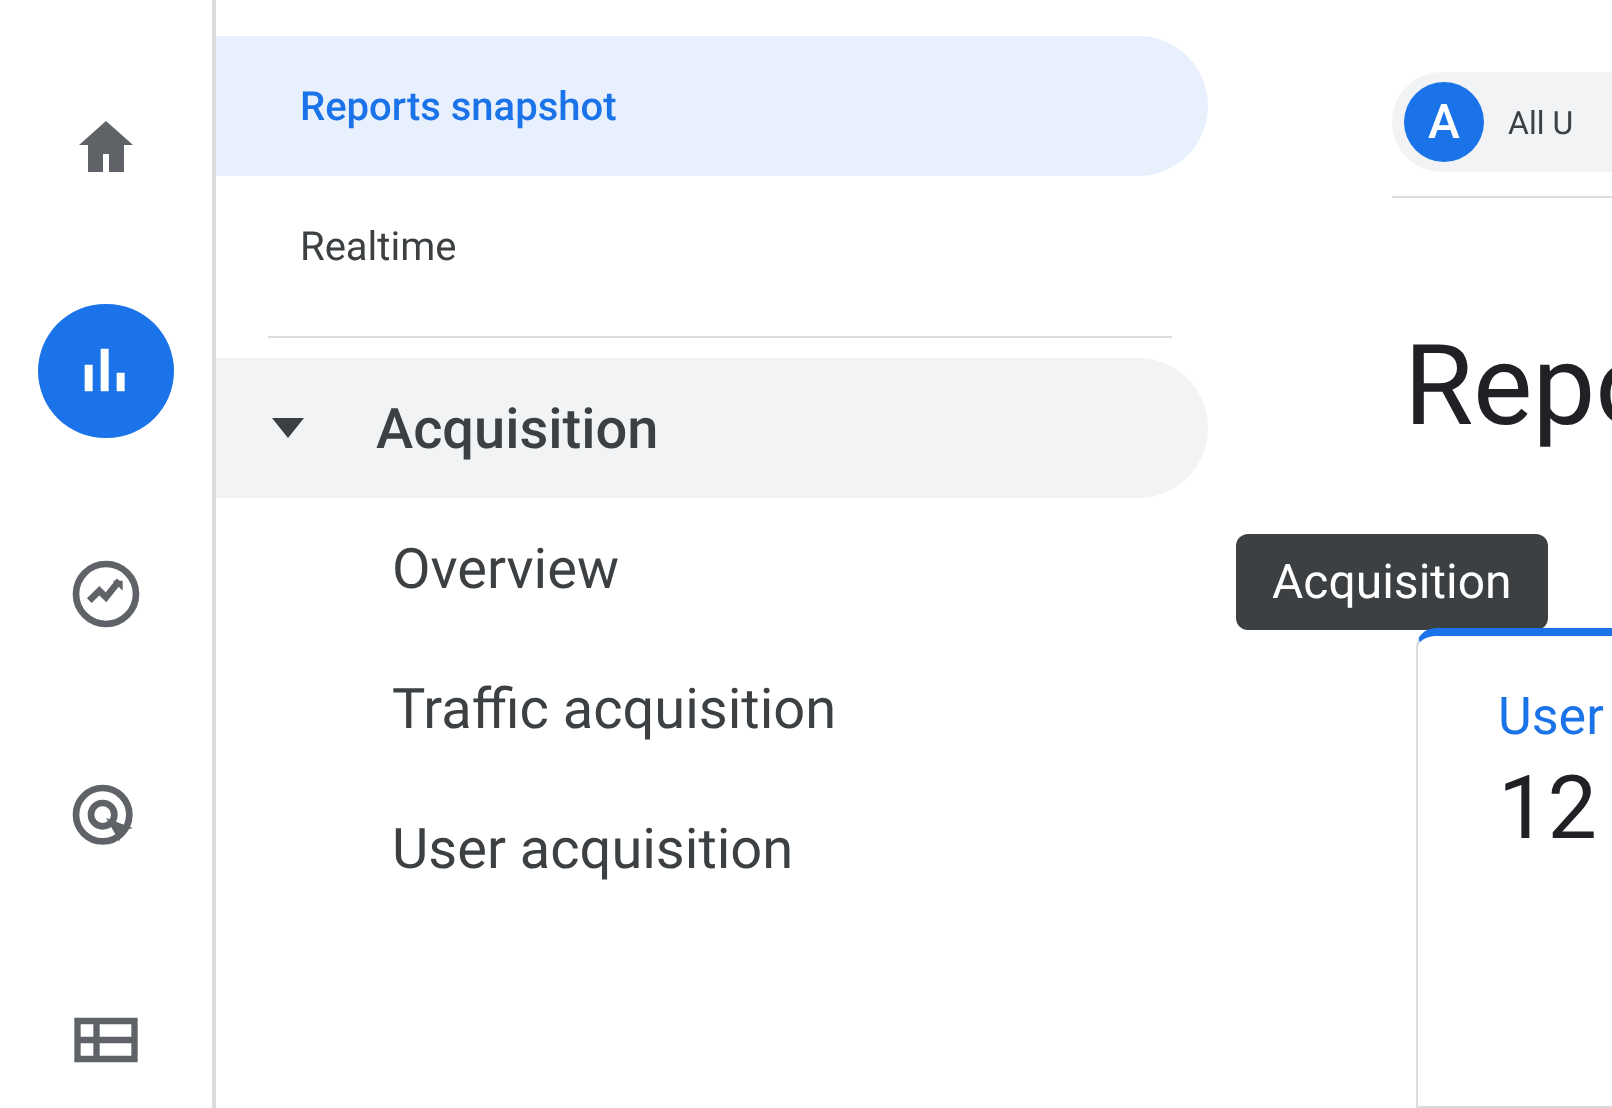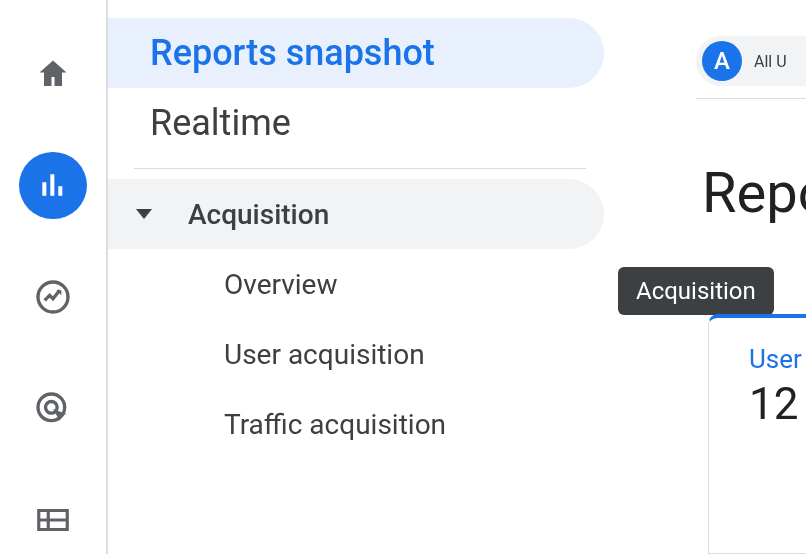--- a/index.html
+++ b/index.html
@@ -39,21 +39,21 @@
     height: 554px;
     background: #fff;
     padding-top: 18px;
   }
   .nav-item {
     height: 70px;
     border-radius: 0 36px 36px 0;
     display: flex;
     align-items: center;
     padding-left: 42px;
-    font-size: 36px;
+    font-size: 20px;
     color: #3c4043;
     cursor: pointer;
   }
   .nav-item.selected {
     background: #e8f0fe;
     color: #1a73e8;
     font-weight: 500;
   }
   .nav-divider {
     height: 1px;
@@ -80,21 +80,21 @@
     color: #3c4043;
     font-weight: 500;
     cursor: pointer;
     gap: 18px;
   }
   .nav-sub.hovered { background: #f1f3f4; }
   .nav-sub2 {
     height: 70px;
     display: flex;
     align-items: center;
-    padding-left: 116px;
+    padding-left: 88px;
     font-size: 28px;
     color: #3c4043;
     cursor: pointer;
   }
   .caret-down {
     width: 0; height: 0;
     border-left: 8px solid transparent;
     border-right: 8px solid transparent;
     border-top: 10px solid #3c4043;
     margin-left: -44px;
@@ -207,24 +207,24 @@
   </div>
   <div class="nav-divider"></div>
   <div class="nav-sub hovered">
     <span class="caret-down"></span>
     <span>Acquisition</span>
   </div>
   <div class="nav-sub2">
     <span>Overview</span>
   </div>
   <div class="nav-sub2">
+    <span>Traffic acquisition</span>
+  </div>
+  <div class="nav-sub2">
     <span>User acquisition</span>
-  </div>
-  <div class="nav-sub2">
-    <span>Traffic acquisition</span>
   </div>
 </div>
 
 <div class="tooltip">
   <span>Acquisition</span>
 </div>
 
 <div class="content">
   <div class="audience-chip">
     <div class="chip-badge">

